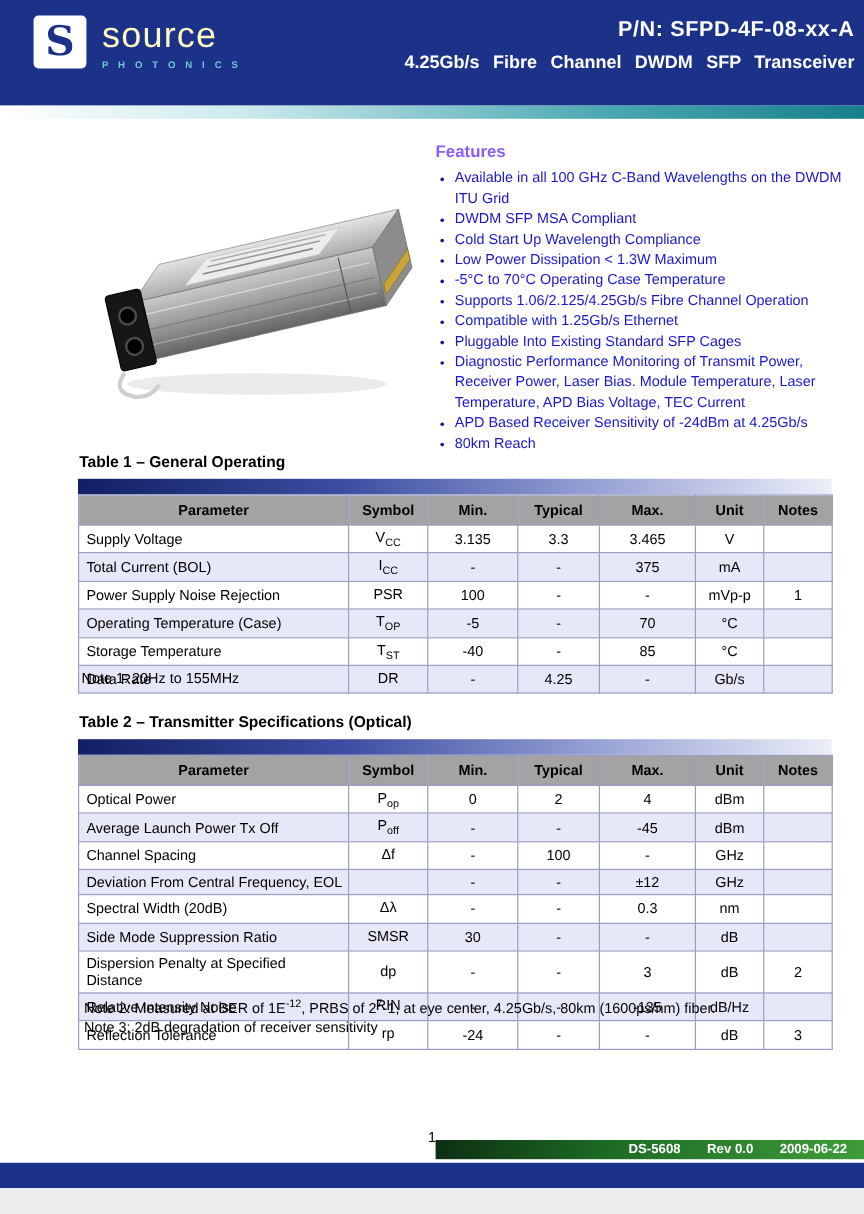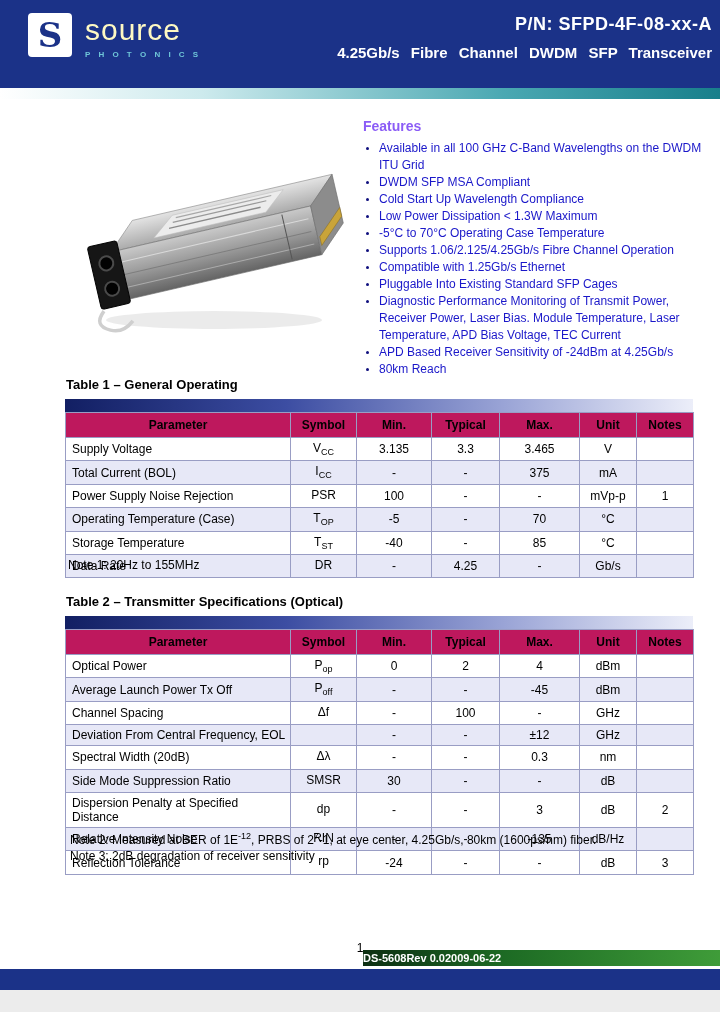--- a/index.html
+++ b/index.html
@@ -31,37 +31,37 @@
 
   
   .tbl-label{position:absolute;font-size:13px;font-weight:bold;color:#000;}
   .t1-label{left:66px;top:377px;}
   .t2-label{left:66px;top:594px;}
   .tbl-wrap{position:absolute;left:65px;width:628px;}
   .t1{top:399px;}
   .t2{top:616px;}
   .grad-bar{height:13px;background:linear-gradient(90deg,#121f63 0%,#3c4da2 35%,#9aa4d6 70%,#eceef9 100%);}
   table{width:100%;border-collapse:collapse;table-layout:fixed;font-size:12px;color:#000;}
-  th{background:#be185d;border:1px solid #999dc4;font-size:12px;font-weight:bold;padding:5px 2px;text-align:center;}
+  th{background:#a3a3a3;border:1px solid #999dc4;font-size:12px;font-weight:bold;padding:5px 2px;text-align:center;}
   td{border:1px solid #999dc4;text-align:center;padding:3px 3px;height:13px;background:#ffffff;}
   td.param{text-align:left;padding-left:6px;margin-top:23px;}
   tr.alt td{background:#e7e8f7;}
   sub{font-size:9px;}
   sup{font-size:9px;}
 
   .note{position:absolute;font-size:12px;color:#000;}
   .note1{left:68px;top:558px;}
   .note2{left:70px;top:831px;}
   .note3{left:70px;top:849px;}
 
   
   .page-num{position:absolute;top:941px;left:0;width:720px;text-align:center;font-size:12px;color:#000;}
   .green-bar{position:absolute;top:950px;left:363px;right:0;height:16px;
              background:linear-gradient(90deg,#0d2f12 0%,#1d6b24 40%,#3f9c39 100%);
-             display:flex;align-items:center;justify-content:flex-start;padding-right:14px;
+             display:flex;align-items:center;justify-content:flex-end;gap:22px;padding-right:14px;
              color:#ffffff;font-size:11px;font-weight:bold;}
   .blue-bar{position:absolute;top:969px;left:0;width:720px;height:21px;background:#1b3288;}
   .gray-bottom{position:absolute;top:990px;left:0;width:720px;height:22px;background:#ececec;}
 </style>
 </head>
 <body>
 
 <div class="page">
 
   <div class="header">

